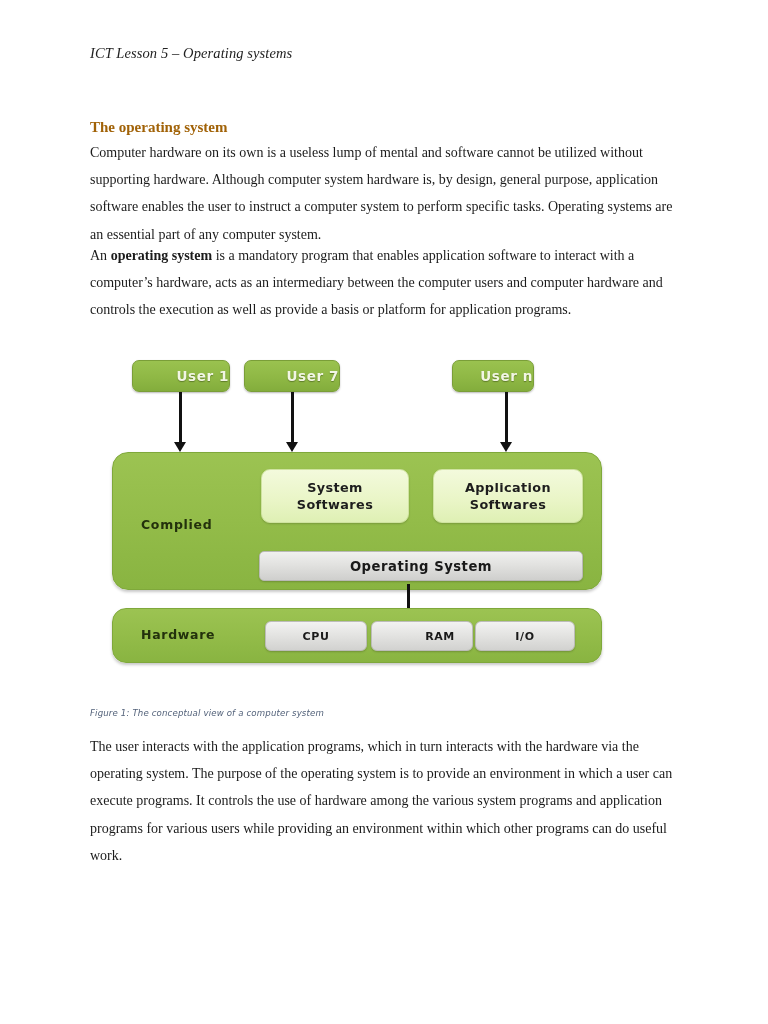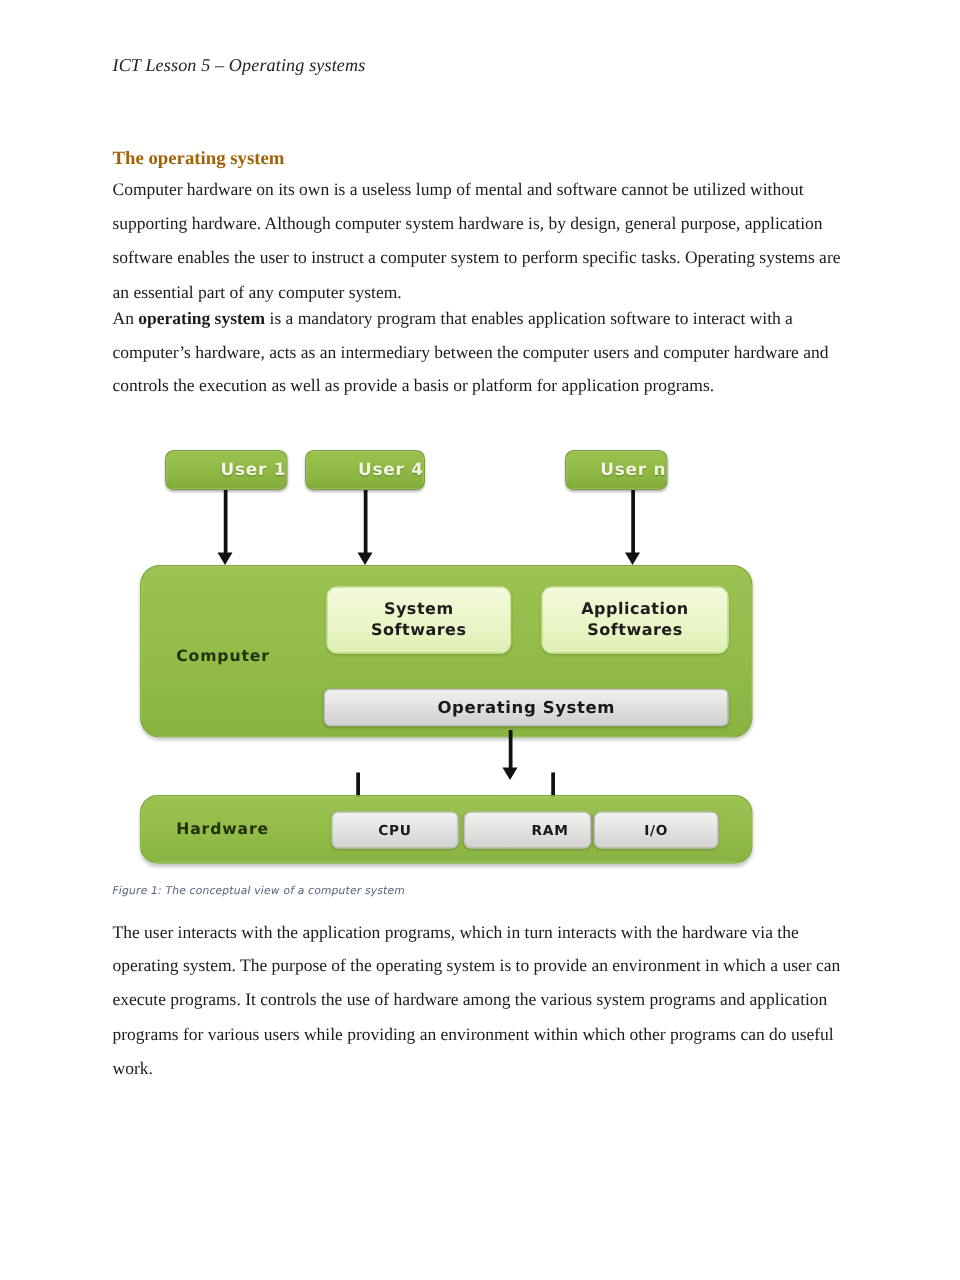--- a/index.html
+++ b/index.html
@@ -195,21 +195,21 @@
     font-size: 13.2px;
     font-weight: bold;
     color: #191919;
     letter-spacing: 0.5px;
   }
 
   
   .hardware-box {
     position: absolute;
     left: 4px;
-    top: 284px;
+    top: 256px;
     width: 490px;
     height: 55px;
     box-sizing: border-box;
     background: linear-gradient(to bottom, #9cc352 0%, #93bc49 50%, #89b441 100%);
     border: 1px solid #7fa83b;
     border-radius: 14px;
     box-shadow: 0 2px 3px rgba(0,0,0,0.22);
   }
   .hw-card {
     position: absolute;
@@ -277,36 +277,36 @@
     <p class="para"><span>An </span><b>operating system</b><span> is a mandatory program that enables application software to interact with a computer’s hardware, acts as an intermediary between the computer users and computer hardware and controls the execution as well as provide a basis or platform for application programs.</span></p>
   </div>
 
   <div class="figure">
 
     <div class="user-row">
       <div class="user-box" id="user-1">
         <span>User 1</span>
       </div>
       <div class="user-box" id="user-2">
-        <span>User 4</span>
+        <span>User 7</span>
       </div>
       <div class="user-box" id="user-n">
         <span>User n</span>
       </div>
     </div>
 
     <div class="arrow-v" id="arr-u1"></div>
     <div class="arrow-head" id="arr-u1-h"></div>
     <div class="arrow-v" id="arr-u2"></div>
     <div class="arrow-head" id="arr-u2-h"></div>
     <div class="arrow-v" id="arr-un"></div>
     <div class="arrow-head" id="arr-un-h"></div>
 
     <div class="software-box">
-      <div class="zone-label" id="software-label">Computer</div>
+      <div class="zone-label" id="software-label">Complied</div>
 
       <div class="soft-card" id="system-softwares">
         <span>System</span>
         <span>Softwares</span>
       </div>
 
       <div class="soft-card" id="application-softwares">
         <span>Application</span>
         <span>Softwares</span>
       </div>

